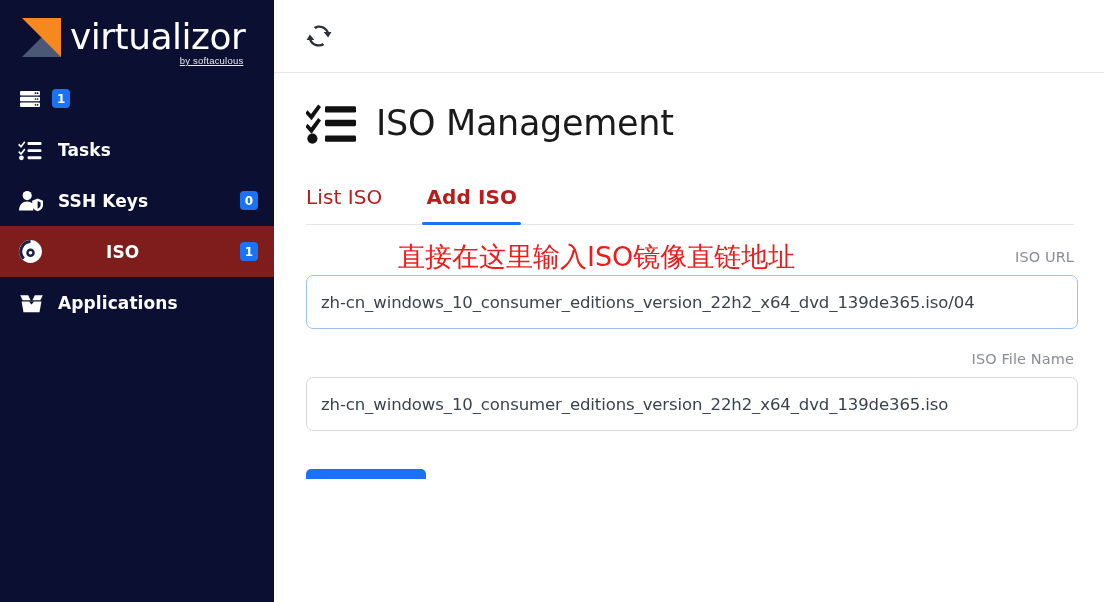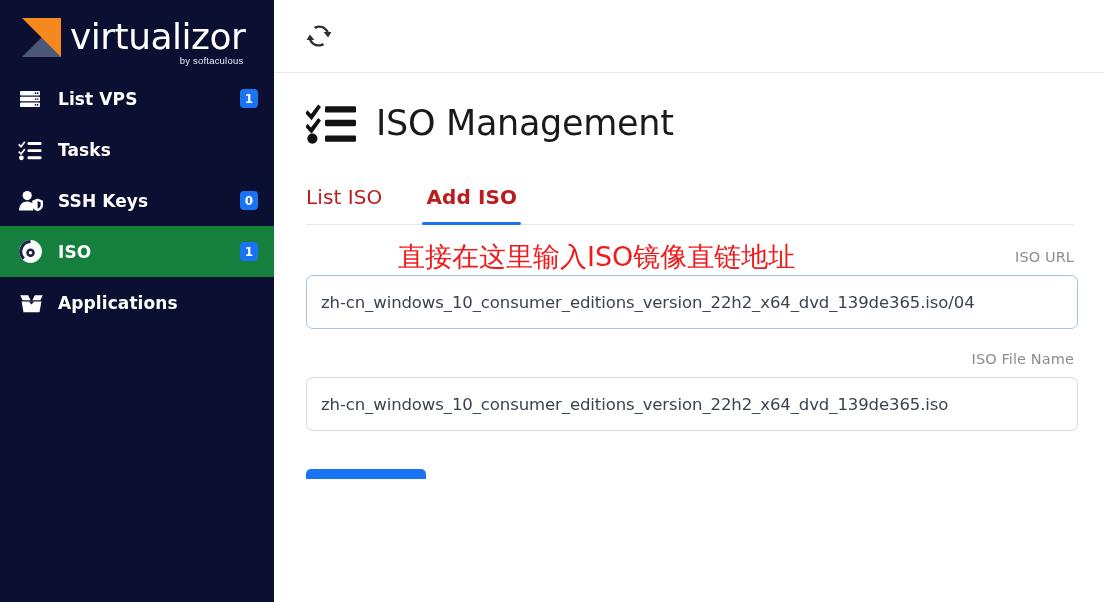--- a/index.html
+++ b/index.html
@@ -54,31 +54,32 @@
     font-weight: 400;
     font-family: "DejaVu Sans", sans-serif;
   }
   .logo-sub {
     position: absolute;
     right: 2px; bottom: -11px;
     font-size: 9.5px;
     color: #e8eaf2;
     letter-spacing: 0.2px;
     font-family: "Liberation Sans", sans-serif;
+    text-decoration: underline;
   }
 
   .nav-item {
     height: 51px;
     display: flex;
     align-items: center;
     padding: 0 16px 0 18px;
     cursor: pointer;
     position: relative;
   }
-  .nav-item.active { background: #15803d; }
+  .nav-item.active { background: #7f1d1d; gap: 48px; }
   .nav-icon {
     width: 34px; flex: 0 0 34px;
     display: flex; align-items: center; justify-content: flex-start;
     color: #ffffff;
   }
   .nav-label {
     color: #ffffff;
     font-size: 17px;
     font-weight: 700;
     letter-spacing: 0.1px;
@@ -246,21 +247,20 @@
             <rect x="2" y="9.8" width="20" height="4.4" rx="1"></rect>
             <rect x="2" y="15.6" width="20" height="4.4" rx="1"></rect>
             <circle cx="17.5" cy="6.2" r="0.85" fill="#0b1033"></circle>
             <circle cx="19.6" cy="6.2" r="0.85" fill="#0b1033"></circle>
             <circle cx="17.5" cy="12" r="0.85" fill="#0b1033"></circle>
             <circle cx="19.6" cy="12" r="0.85" fill="#0b1033"></circle>
             <circle cx="17.5" cy="17.8" r="0.85" fill="#0b1033"></circle>
             <circle cx="19.6" cy="17.8" r="0.85" fill="#0b1033"></circle>
           </svg>
         </span>
-        <span class="nav-label">List VPS</span>
         <span class="nav-badge">1</span>
       </div>
 
       <div class="nav-item">
         <span class="nav-icon">
           <svg width="24" height="24" viewBox="0 0 24 24" fill="currentColor">
             <path d="M1.2 5.6 L2.9 7.4 L6.2 3.2 L7.4 4.3 L3.1 9.9 L0.2 6.9 Z"></path>
             <rect x="9.5" y="4.1" width="14" height="2.9" rx="1.1"></rect>
             <path d="M1.2 13.0 L2.9 14.8 L6.2 10.6 L7.4 11.7 L3.1 17.3 L0.2 14.3 Z"></path>
             <rect x="9.5" y="11.2" width="14" height="2.9" rx="1.1"></rect>

